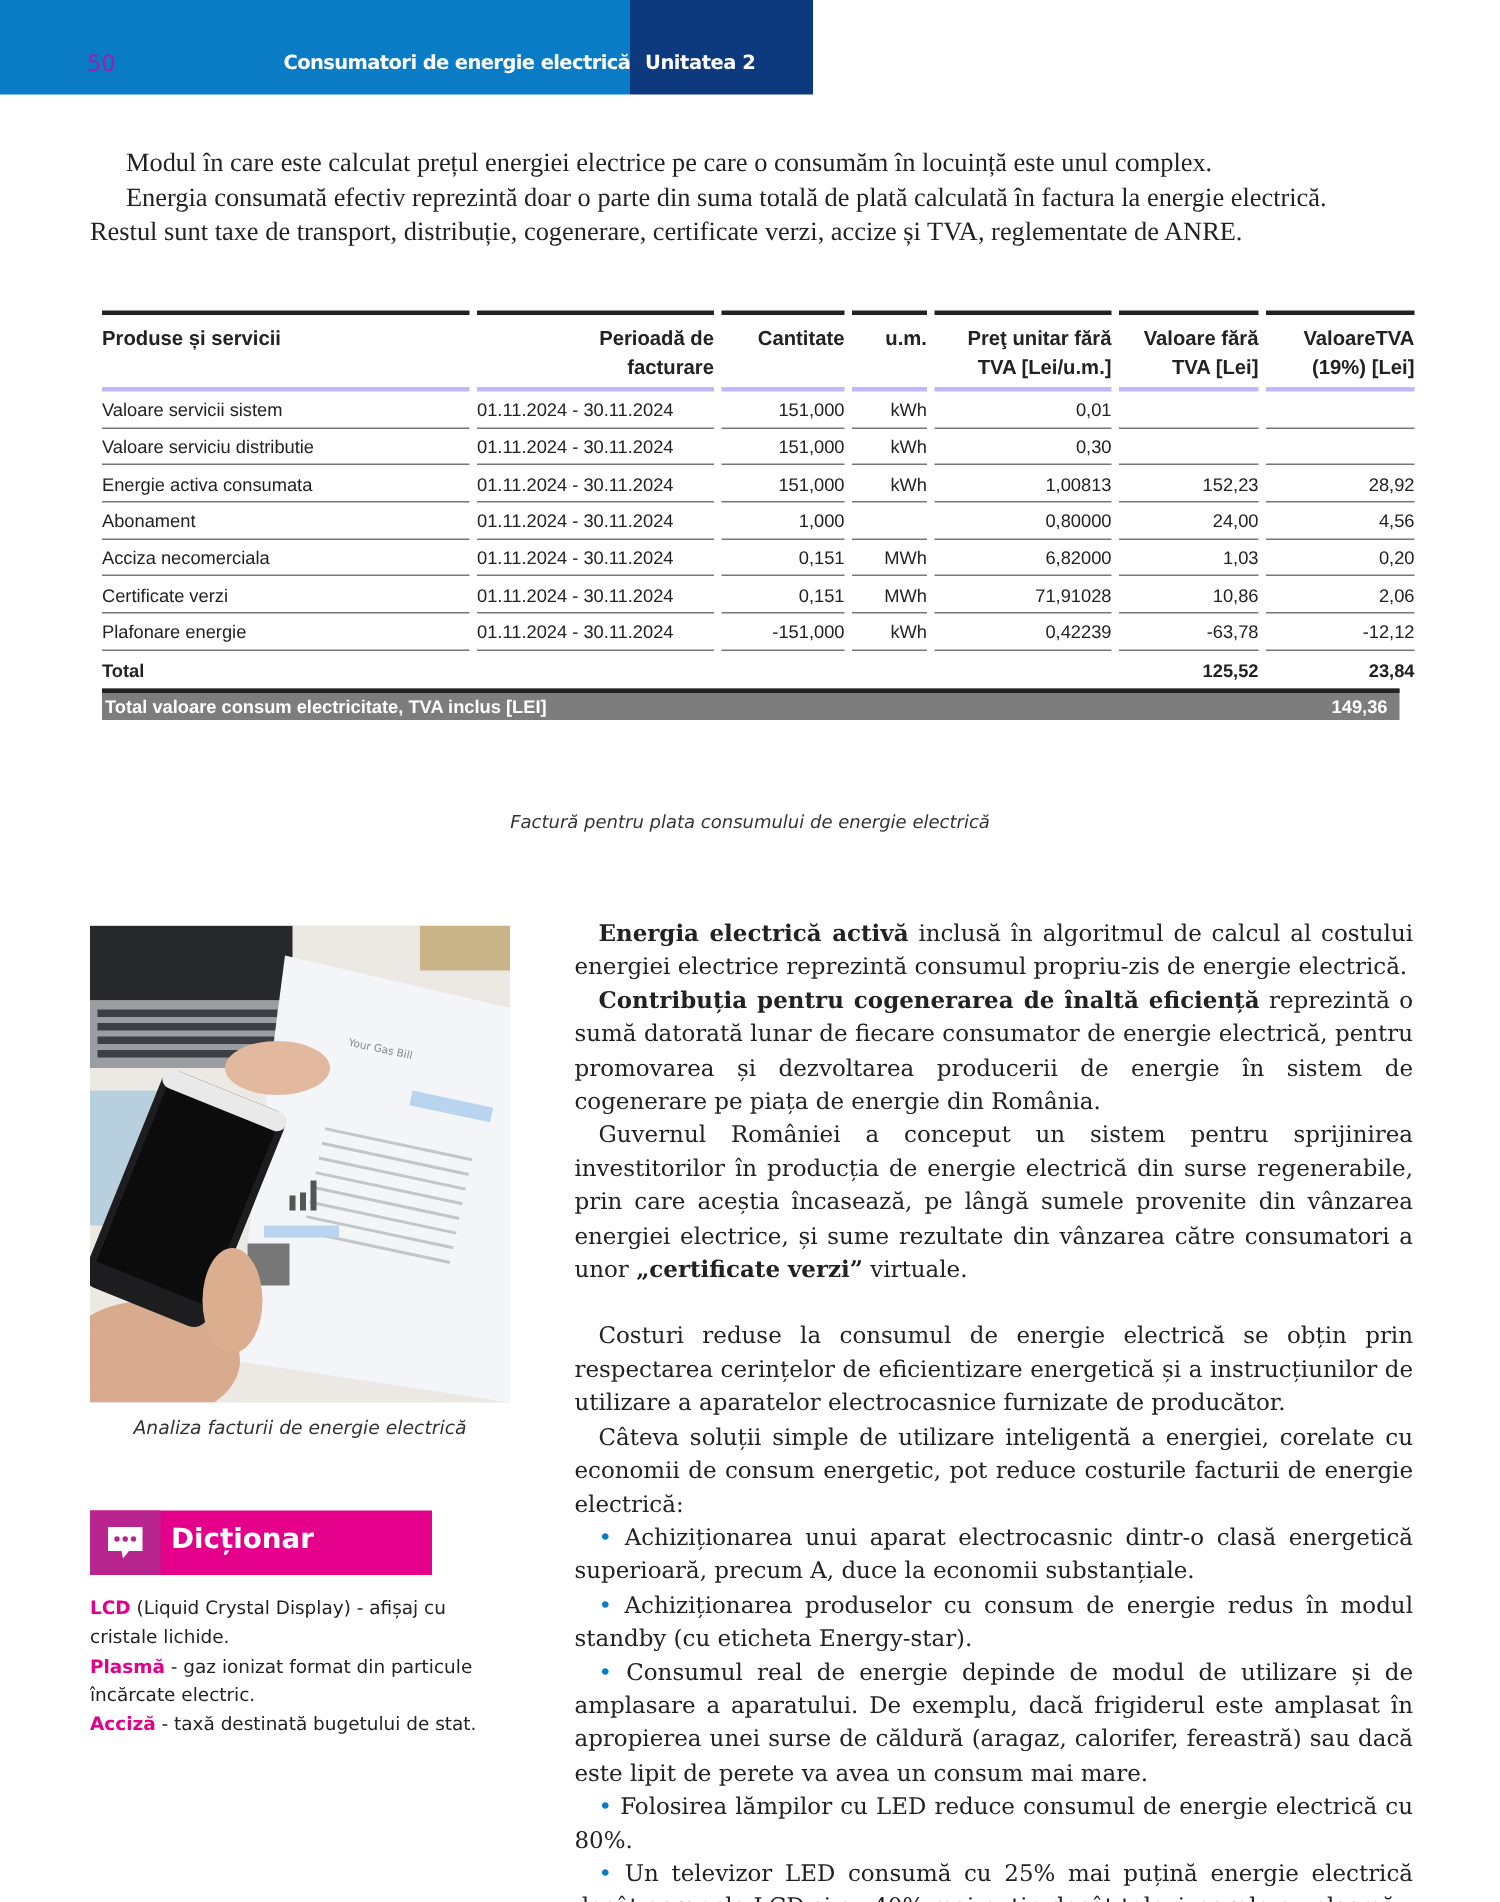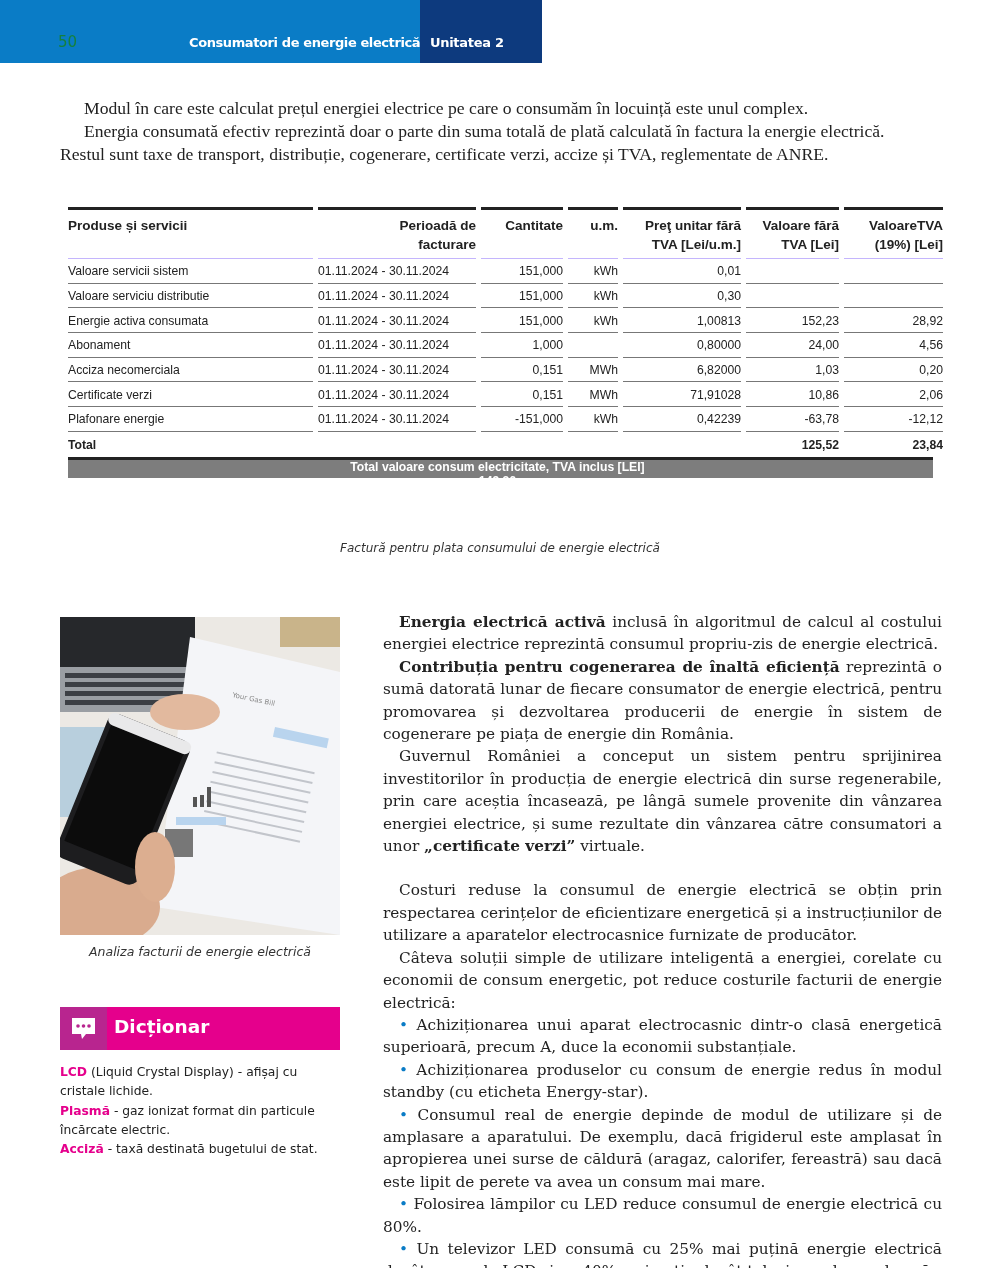--- a/index.html
+++ b/index.html
@@ -3,46 +3,46 @@
 <meta charset="utf-8">
 <style>
   * { box-sizing: border-box; margin: 0; padding: 0; }
   html, body { width: 1000px; height: 1268px; background: #ffffff; overflow: hidden; }
   body { position: relative; font-family: "DejaVu Serif", serif; color: #1e1e1e; }
 
   
   .hdr { position: absolute; left: 0; top: 0; width: 542px; height: 63px; }
   .hdr-blue { position: absolute; left: 0; top: 0; width: 420px; height: 63px; background: #0a7cc6; }
   .hdr-dark { position: absolute; left: 420px; top: 0; width: 122px; height: 63px; background: #0d3a7e; }
-  .hdr-page { position: absolute; left: 58px; top: 33px; color: #15803d; font-family: "DejaVu Sans", sans-serif; font-size: 15px; }
+  .hdr-page { position: absolute; left: 58px; top: 33px; color: #a21caf; font-family: "DejaVu Sans", sans-serif; font-size: 15px; }
   .hdr-title { position: absolute; left: 189px; top: 35px; color: #fff; font-family: "DejaVu Sans", sans-serif; font-weight: bold; font-size: 13px; letter-spacing: -0.4px; }
   .hdr-unit { position: absolute; left: 430px; top: 35px; color: #fff; font-family: "DejaVu Sans", sans-serif; font-weight: bold; font-size: 13px; letter-spacing: -0.3px; }
 
   
   .intro { position: absolute; left: 60px; top: 97px; width: 890px; font-family: "Liberation Serif", serif; font-size: 17.6px; line-height: 23px; color: #222; }
   .intro p { white-space: nowrap; }
   .indent { padding-left: 24px; }
 
   
   .inv { position: absolute; left: 68px; top: 207px; width: 865px; font-family: "Liberation Sans", sans-serif; color: #222; }
   .inv table { width: 865px; border-collapse: separate; border-spacing: 5px 0; margin-left: -5px; table-layout: fixed; }
-  .inv th { font-size: 13.5px; font-weight: bold; text-align: right; vertical-align: top; padding: 6px 0 4px; border-top: 3px solid #222; border-bottom: 1px solid #c4b5fd; line-height: 19px; margin-top: 28px; }
+  .inv th { font-size: 13.5px; font-weight: bold; text-align: right; vertical-align: top; padding: 6px 0 4px; border-top: 3px solid #222; border-bottom: 3px solid #c4b5fd; line-height: 19px; margin-top: 28px; }
   .inv th.l { text-align: left; }
   .inv td { font-size: 12.2px; height: 24.7px; text-align: right; border-bottom: 1.5px solid #777; vertical-align: middle; padding-top: 1px; white-space: nowrap; }
   .inv td.l { text-align: left; }
   .inv tr.total td { border-bottom: none; font-weight: bold; }
-  .grand { margin-top: 0; height: 21px; background: #7d7d7d; border-top: 3px solid #222; display: flex; justify-content: space-between; align-items: center; padding: 0 8px 0 2px; color: #fff; font-size: 12.2px; font-weight: bold; flex-direction: column; }
+  .grand { margin-top: 0; height: 21px; background: #7d7d7d; border-top: 3px solid #222; display: flex; justify-content: space-between; align-items: center; padding: 0 8px 0 2px; color: #fff; font-size: 12.2px; font-weight: bold; }
   .inv-cap { position: absolute; left: 0; top: 541px; width: 1000px; text-align: center; font-family: "DejaVu Sans", sans-serif; font-style: italic; font-size: 12px; color: #333; }
 
   
   .photo { position: absolute; left: 60px; top: 617px; width: 280px; height: 318px; overflow: hidden; background: #e8e6e2; }
   .photo-cap { position: absolute; left: 60px; top: 944px; width: 280px; text-align: center; font-family: "DejaVu Sans", sans-serif; font-style: italic; font-size: 12.5px; color: #333; }
 
   
-  .dict-hdr { position: absolute; left: 60px; top: 1007px; width: 280px; height: 43px; background: #e5008c; padding-left: 17px; }
+  .dict-hdr { position: absolute; left: 60px; top: 1007px; width: 228px; height: 43px; background: #e5008c; padding-left: 17px; }
   .dict-ico-box { position: absolute; left: 0; top: 0; width: 47px; height: 43px; background: #b8258f; }
   .dict-title { position: absolute; left: 54px; top: 9px; color: #fff; font-family: "DejaVu Sans", sans-serif; font-weight: bold; font-size: 18.5px; }
   .dict-body { position: absolute; left: 60px; top: 1063px; width: 285px; font-family: "DejaVu Sans", sans-serif; font-size: 12.3px; line-height: 19.3px; color: #222; }
   .term { color: #e5008c; font-weight: bold; }
 
   
   .rtext { position: absolute; left: 383px; top: 611px; width: 559px; font-family: "DejaVu Serif", serif; font-size: 15.3px; line-height: 22.4px; color: #222; text-align: justify; }
   .rtext p { text-indent: 16px; }
   .rtext b { font-weight: bold; }
   .rtext .gap { height: 22px; }

